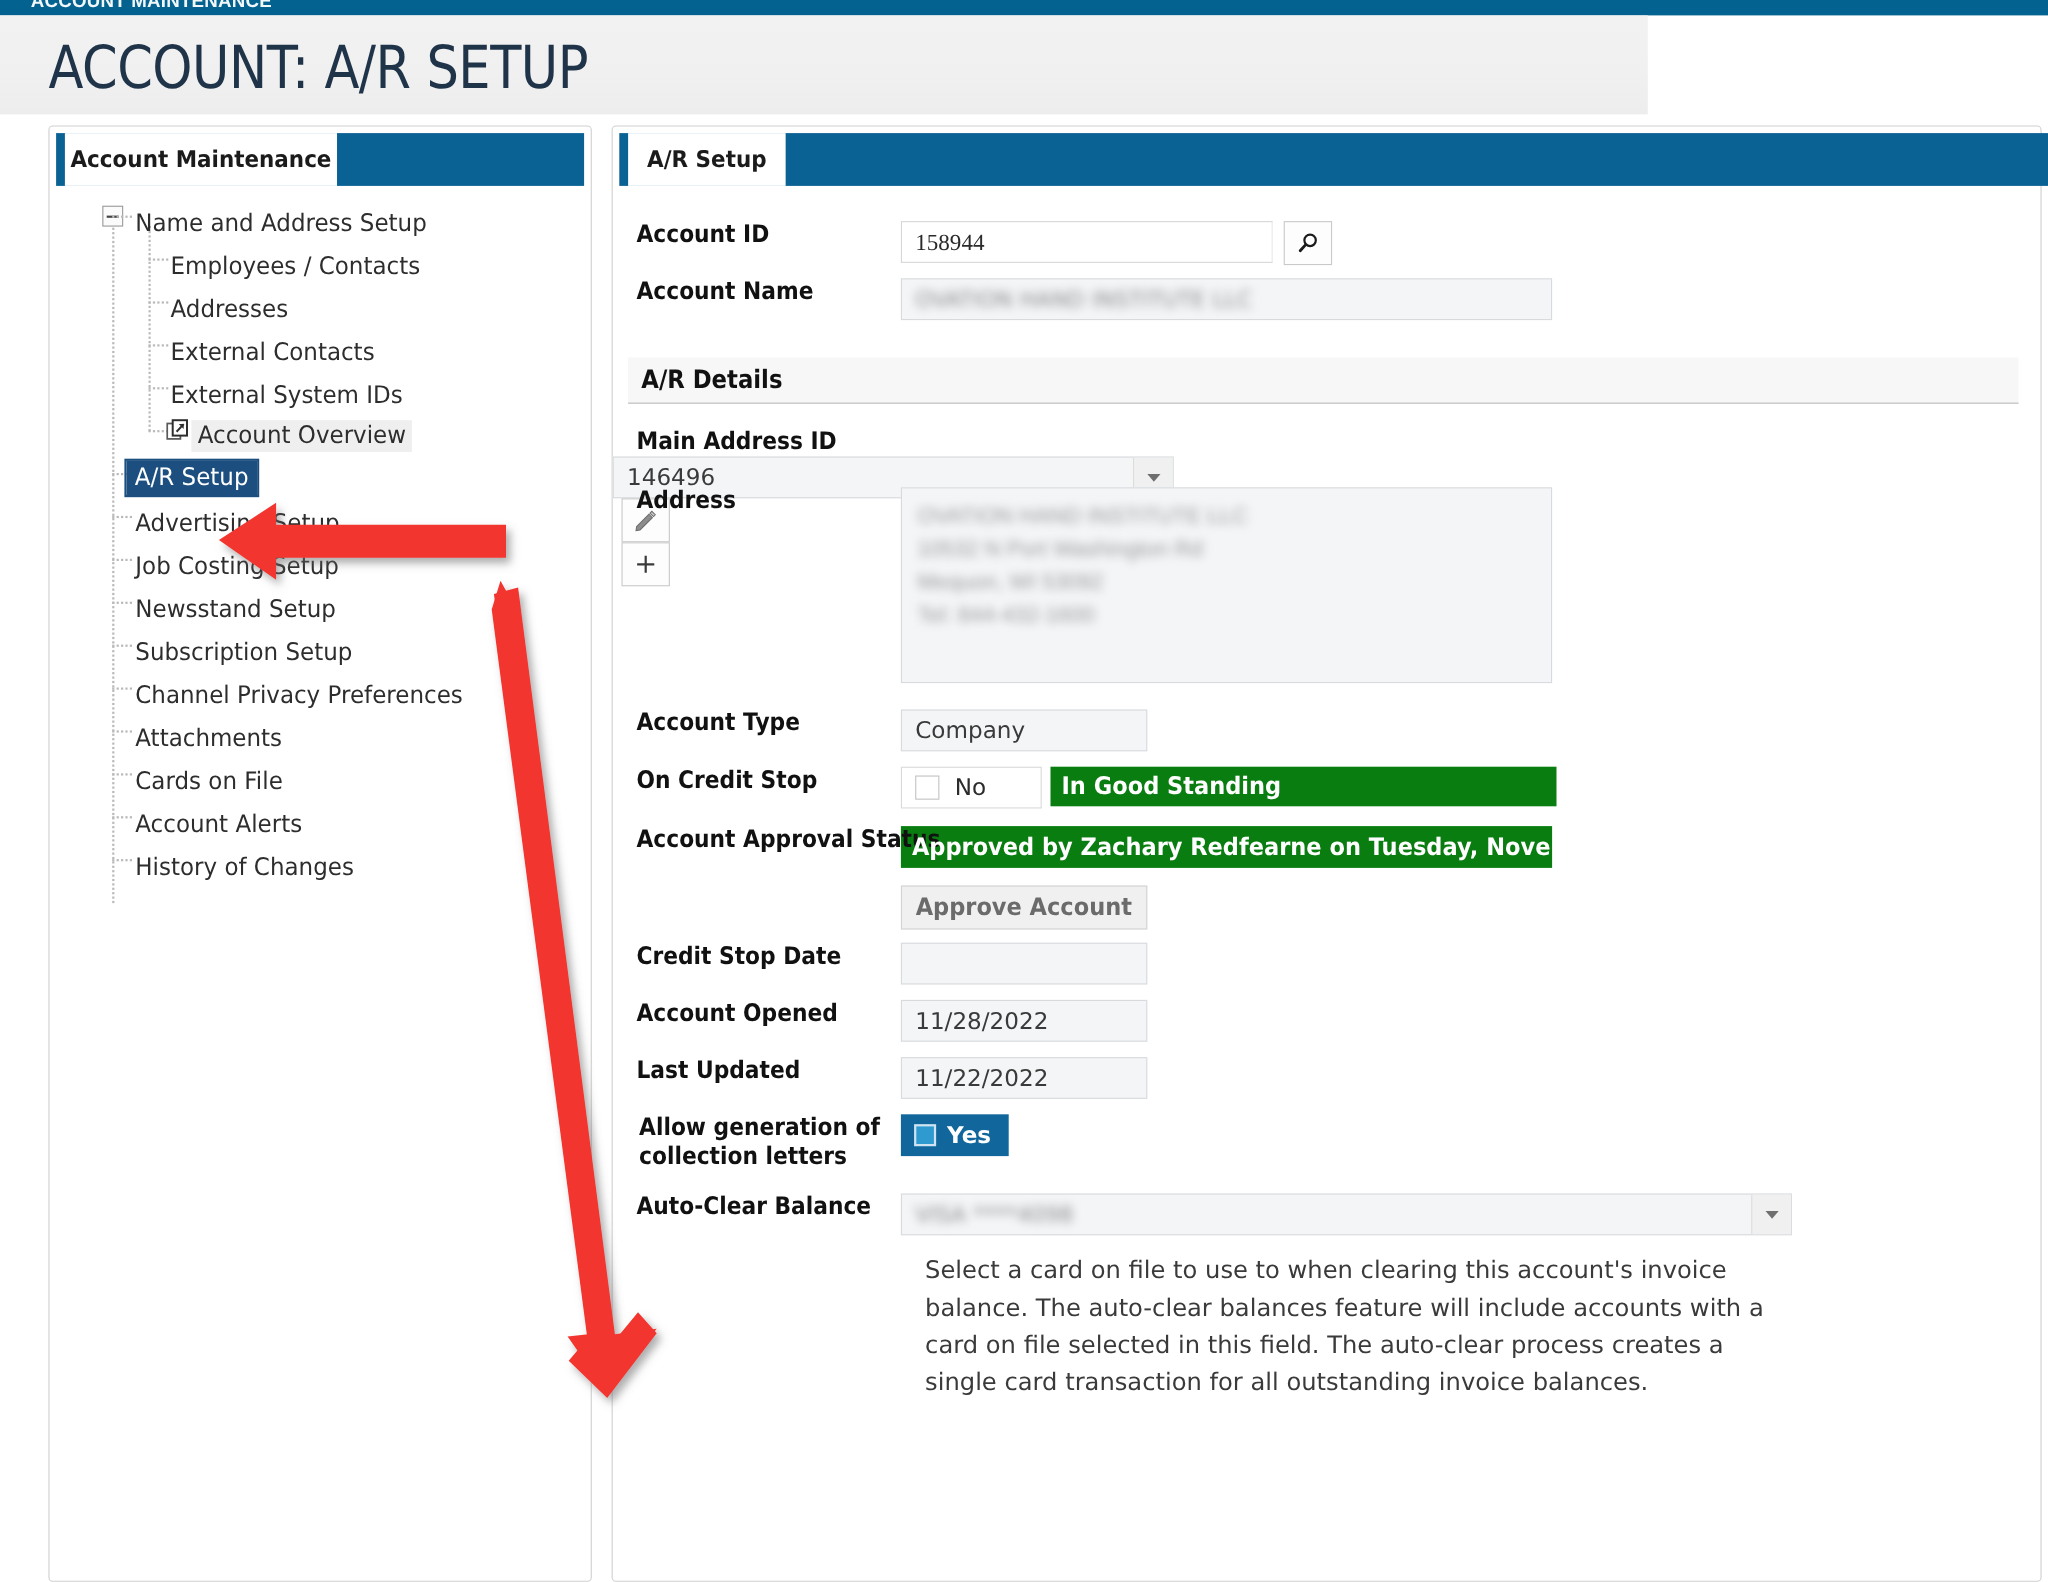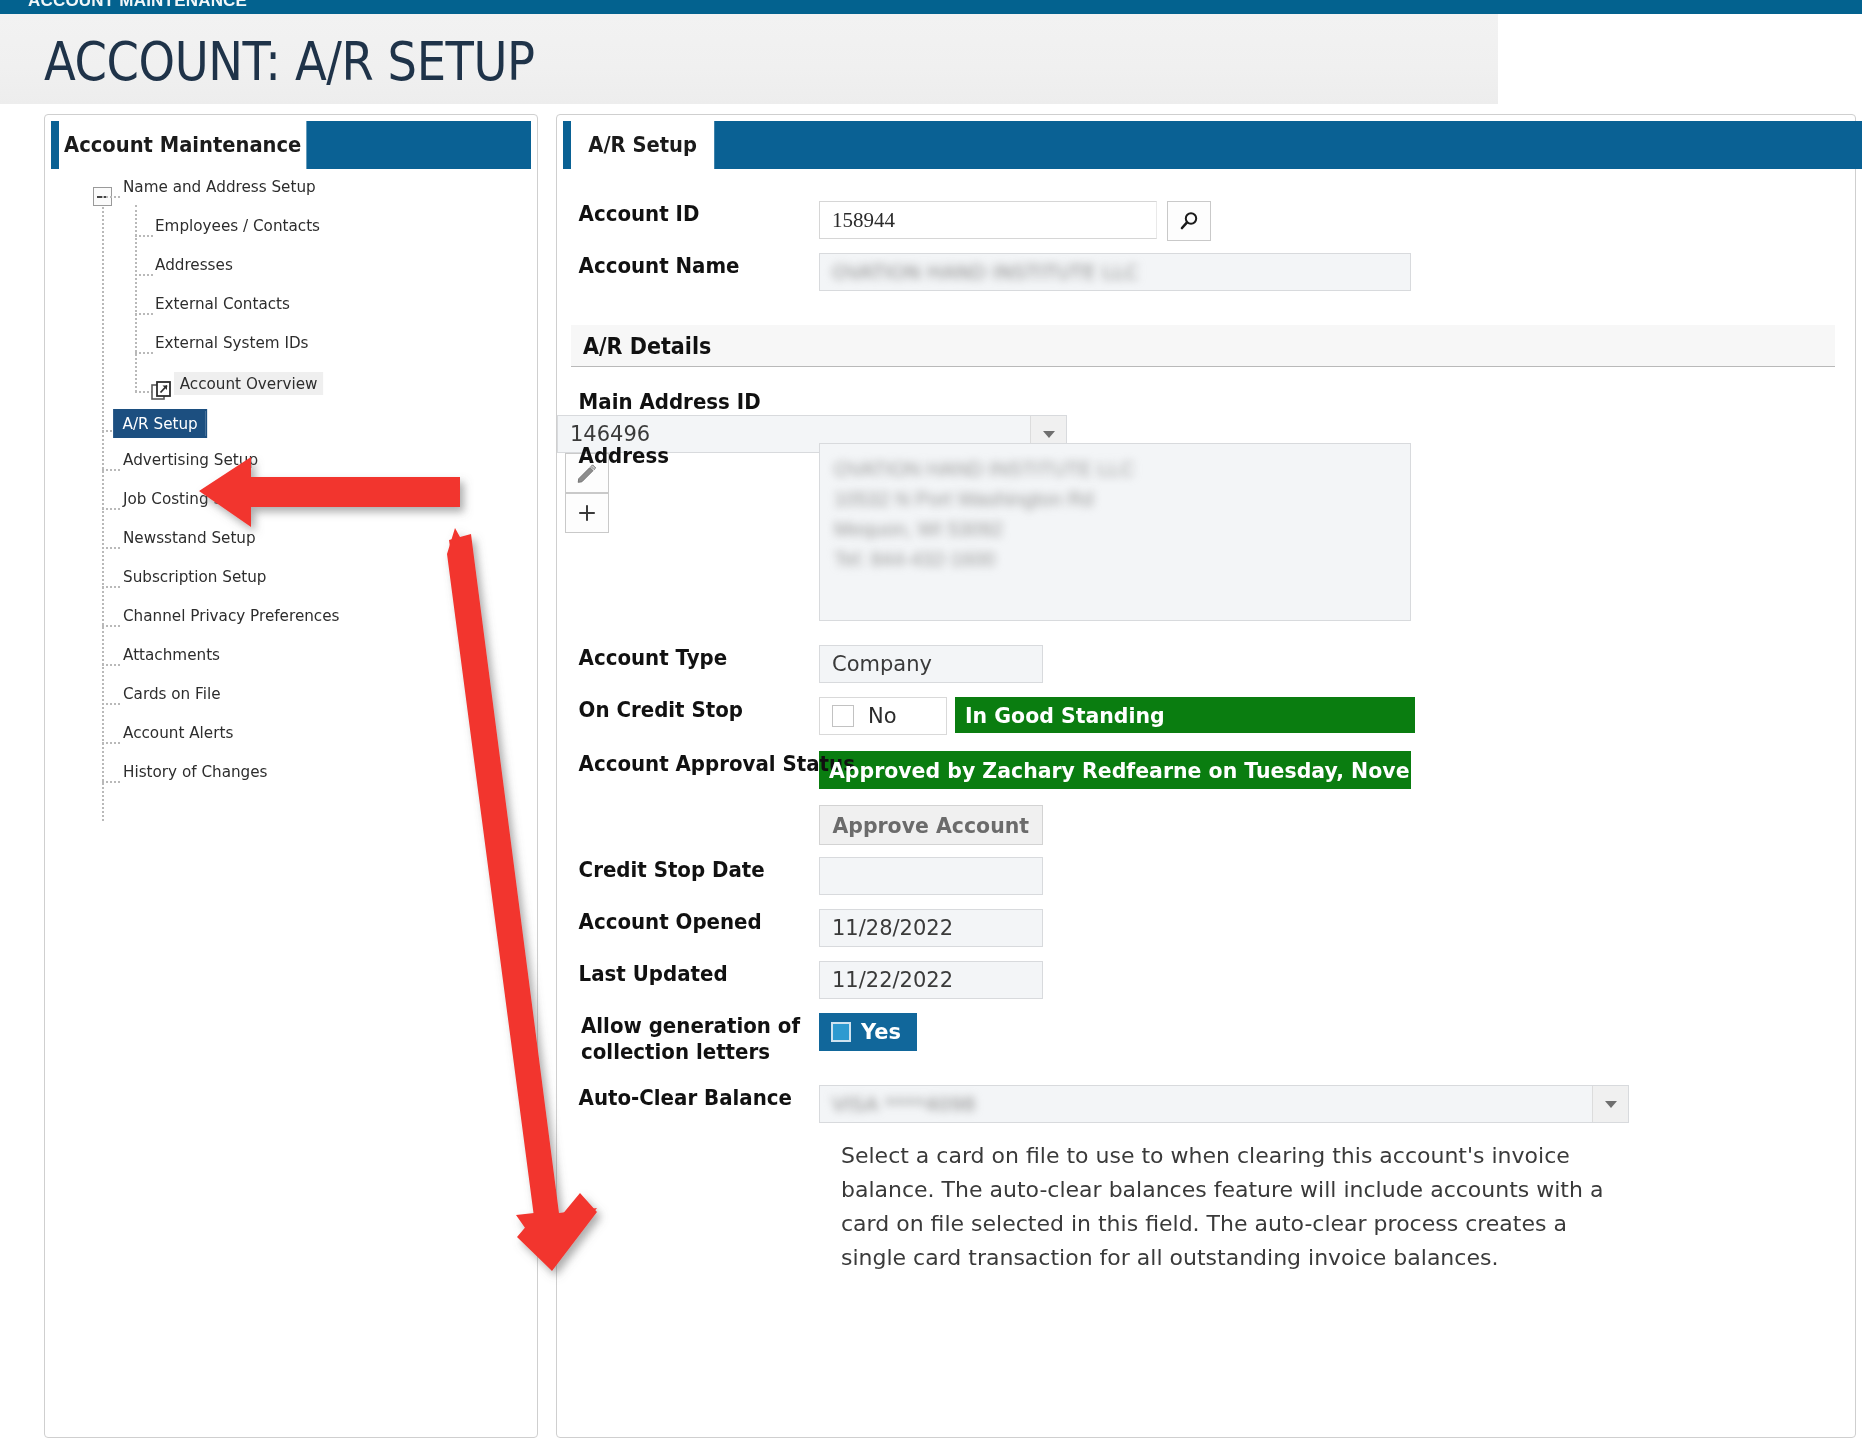--- a/index.html
+++ b/index.html
@@ -72,22 +72,22 @@
     white-space: nowrap;
   }
   #tab-account-maintenance { width: 266px; padding: 0; }
   #tab-ar-setup { width: 154px; padding: 0; }
 
   
   .tree { position: absolute; left: 0; top: 62px; width: 100%; }
   .tree-row {
     position: relative;
     height: 39px;
-    display: flex; align-items: flex-start;
-    font-size: 16px;
+    display: flex; align-items: flex-end;
+    font-size: 22px;
     color: #2d2d2d;
     font-family: "DejaVu Sans", sans-serif;
     white-space: nowrap;
   }
   .tree-row .lbl { transform: scaleX(0.95); transform-origin: left center; }
   .tree-row.lvl0 { padding-left: 78px; }
   .tree-row.lvl1 { padding-left: 110px; }
   .tree-row.lvl1b { padding-left: 135px; }
 
   

